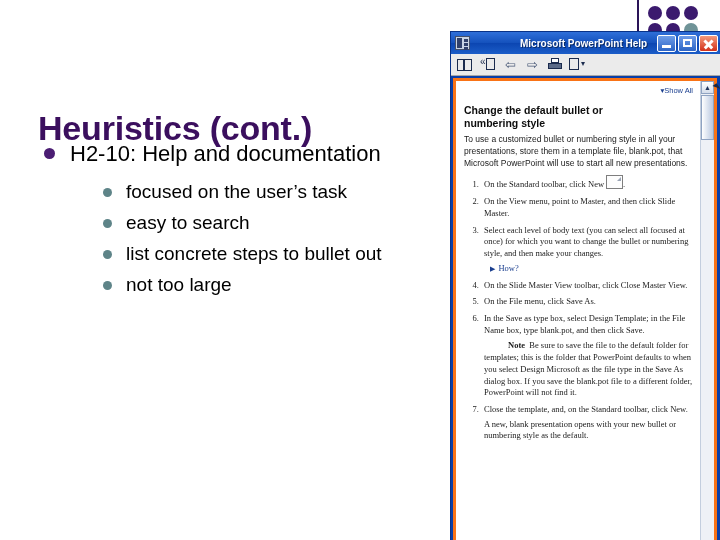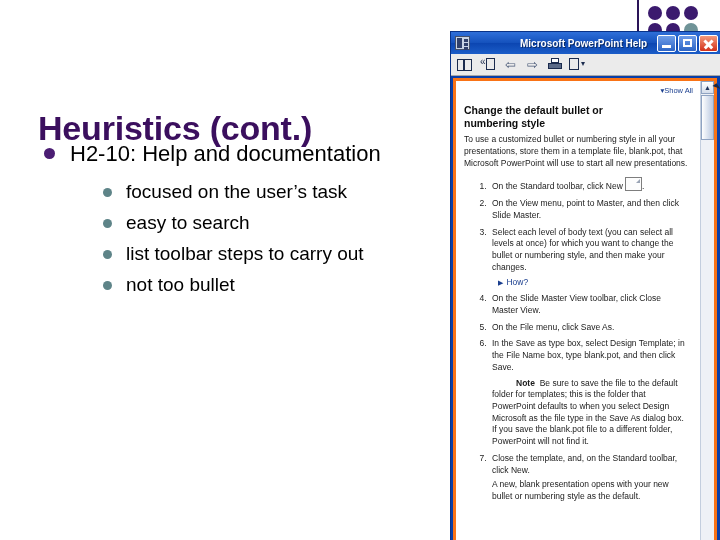--- a/index.html
+++ b/index.html
@@ -310,23 +310,24 @@
     font-weight: bold;
     color: #0d0d0d;
     line-height: 1.22;
     margin: 7px 0 5px 0;
     max-width: 190px;
   }
   .hp {
     margin: 0 0 6px 0;
   }
   ol.steps {
-    margin: 8px;
+    margin: 0;
     padding-left: 17px;
     list-style: decimal;
+    font-family: Liberation Serif, serif;
   }
   ol.steps > li {
     margin-bottom: 5px;
     padding-left: 3px;
   }
   .expander {
     color: #1b3f8f;
     margin: 3px 0 4px 6px;
     font-size: 8.5px;
   }
@@ -443,25 +444,25 @@
         <div class="lvl2">
           <span class="b2"></span>
           <span>focused on the user’s task</span>
         </div>
         <div class="lvl2">
           <span class="b2"></span>
           <span>easy to search</span>
         </div>
         <div class="lvl2">
           <span class="b2"></span>
-          <span>list toolbar steps to carry out</span>
+          <span>list concrete steps to bullet out</span>
         </div>
         <div class="lvl2">
           <span class="b2"></span>
-          <span>not too bullet</span>
+          <span>not too large</span>
         </div>
       </div>
     </div>
   </div>
 </div>
 
 <div id="help-window">
 
   <div id="help-titlebar">
     <span class="appicon"></span>
@@ -510,21 +511,21 @@
       </div>
 
       <div id="help-heading">Change the default bullet or numbering style</div>
 
       <p class="hp">To use a customized bullet or numbering style in all your presentations, store them in a template file, blank.pot, that Microsoft PowerPoint will use to start all new presentations.</p>
 
       <ol class="steps">
         <li><span>On the Standard toolbar, click New</span><span class="newbtn-glyph"></span>.</li>
         <li><span>On the View menu, point to Master, and then click Slide Master.</span></li>
         <li>
-          <span>Select each level of body text (you can select all levels at once) for which you want to change the bullet or numbering style, and then make your changes.</span>
+          <span>Select each level of body text (you can select all focused at once) for which you want to change the bullet or numbering style, and then make your changes.</span>
           <div class="expander"><span class="tri">▶</span><span>How?</span></div>
         </li>
         <li><span>On the Slide Master View toolbar, click Close Master View.</span></li>
         <li><span>On the File menu, click Save As.</span></li>
         <li>
           <span>In the Save as type box, select Design Template; in the File Name box, type blank.pot, and then click Save.</span>
           <p class="note"><b>Note</b>&nbsp;&nbsp;<span>Be sure to save the file to the default folder for templates; this is the folder that PowerPoint defaults to when you select Design Microsoft as the file type in the Save As dialog box. If you save the blank.pot file to a different folder, PowerPoint will not find it.</span></p>
         </li>
         <li>
           <span>Close the template, and, on the Standard toolbar, click New.</span>

